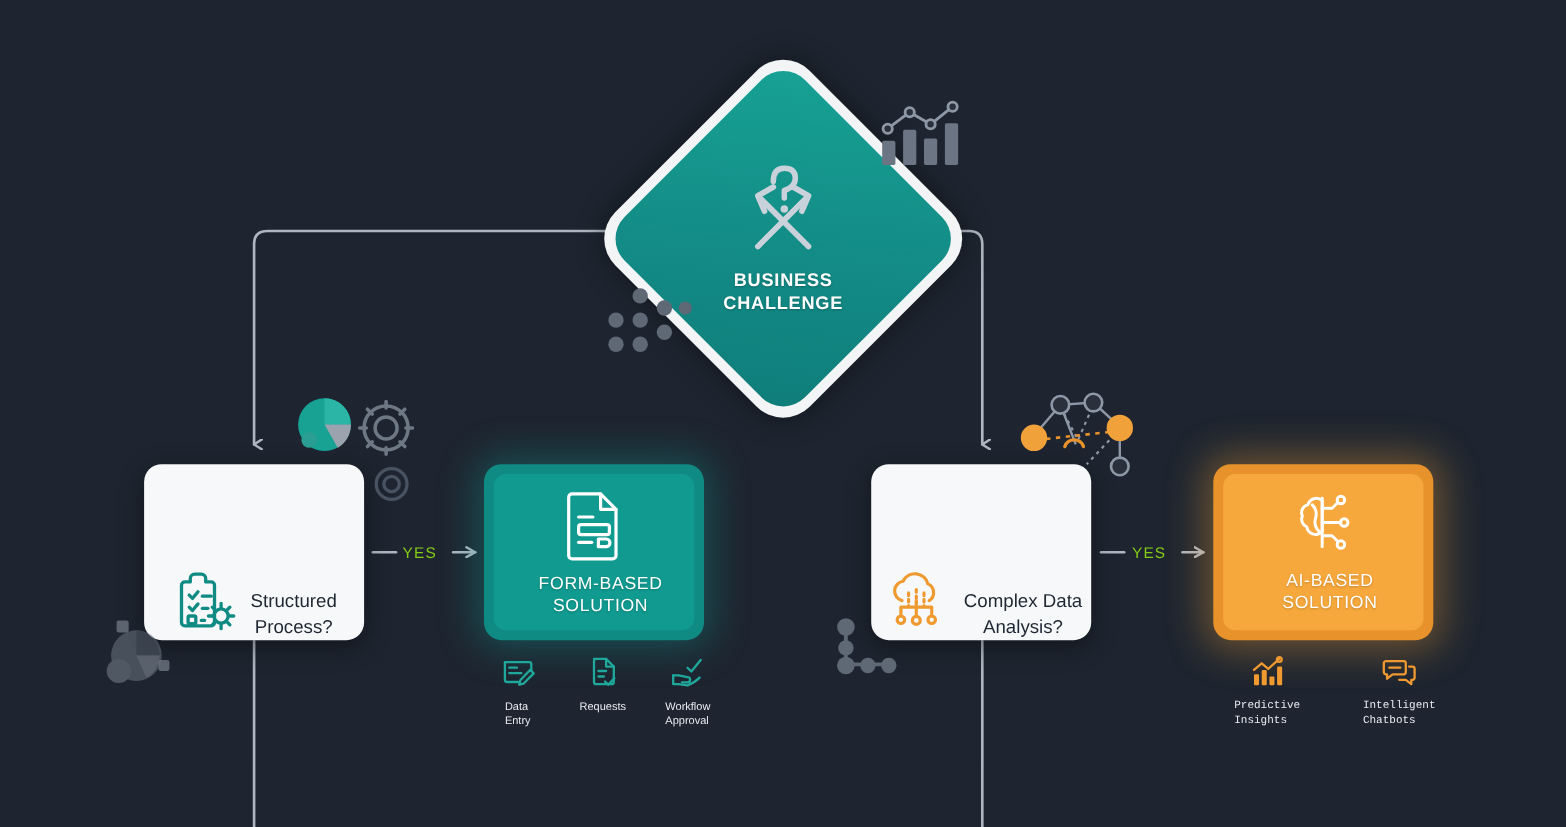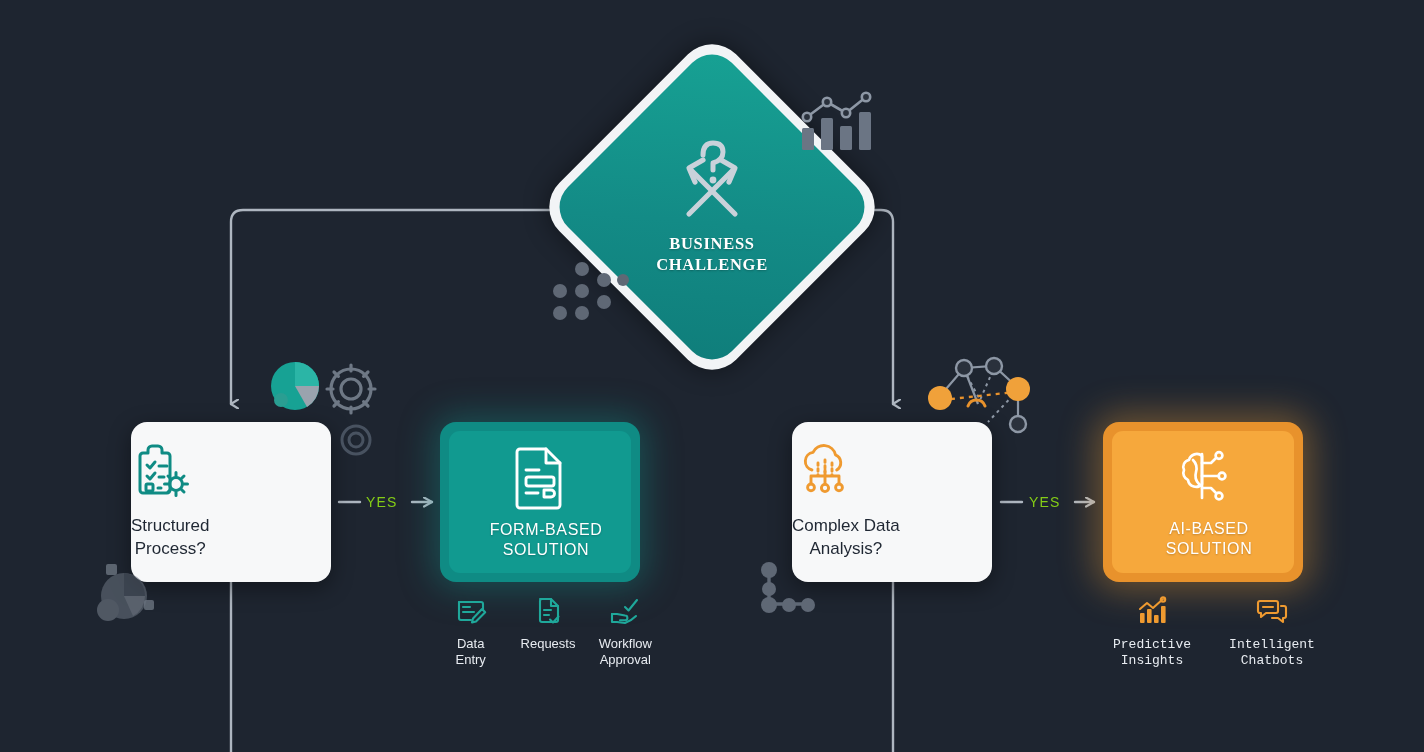--- a/index.html
+++ b/index.html
@@ -21,24 +21,23 @@
     position: absolute;
     left: 0; top: 0;
     width: 1424px; height: 752px;
     pointer-events: none;
   }
 
   
   .diamond-wrap {
     position: absolute;
     left: 587px;
-    top: 82px;
+    top: 92px;
     width: 250px;
     height: 250px;
-    font-family: Liberation Serif, serif;
   }
   .diamond-shell {
     position: absolute;
     left: 0; top: 0;
     width: 250px; height: 250px;
     background: #f2f4f6;
     border-radius: 34px;
     transform: rotate(45deg);
     box-shadow: 0 0 26px rgba(0,0,0,0.45);
   }
@@ -72,22 +71,22 @@
 
   
   .decision {
     position: absolute;
     width: 200px;
     height: 160px;
     background: #f7f8f9;
     border-radius: 16px;
     box-shadow: 0 6px 22px rgba(0,0,0,0.40);
     display: flex;
-    flex-direction: column;
-    align-items: flex-start;
+    flex-direction: row;
+    align-items: flex-end;
     justify-content: center;
     gap: 10px;
   }
   #decision-structured { left: 131px; top: 422px; }
   #decision-complex    { left: 792px; top: 422px; }
   .decision-label {
     color: #1f2733;
     font-size: 17px;
     line-height: 1.35;
     text-align: center;
@@ -148,23 +147,22 @@
   #features-ai   { left: 1092px; top: 596px; width: 240px; font-family: Liberation Mono, monospace; }
   .feature {
     flex: 1;
     display: flex;
     flex-direction: column;
     align-items: center;
     gap: 6px;
   }
   .feature-label {
     color: #e8ecf1;
-    font-size: 13px;
+    font-size: 10px;
     line-height: 1.25;
-    text-align: center;
     white-space: pre-line;
   }
 
   
   .yes-label {
     position: absolute;
     color: #84cc16;
     font-size: 14px;
     font-weight: normal;
     letter-spacing: 1.1px;

